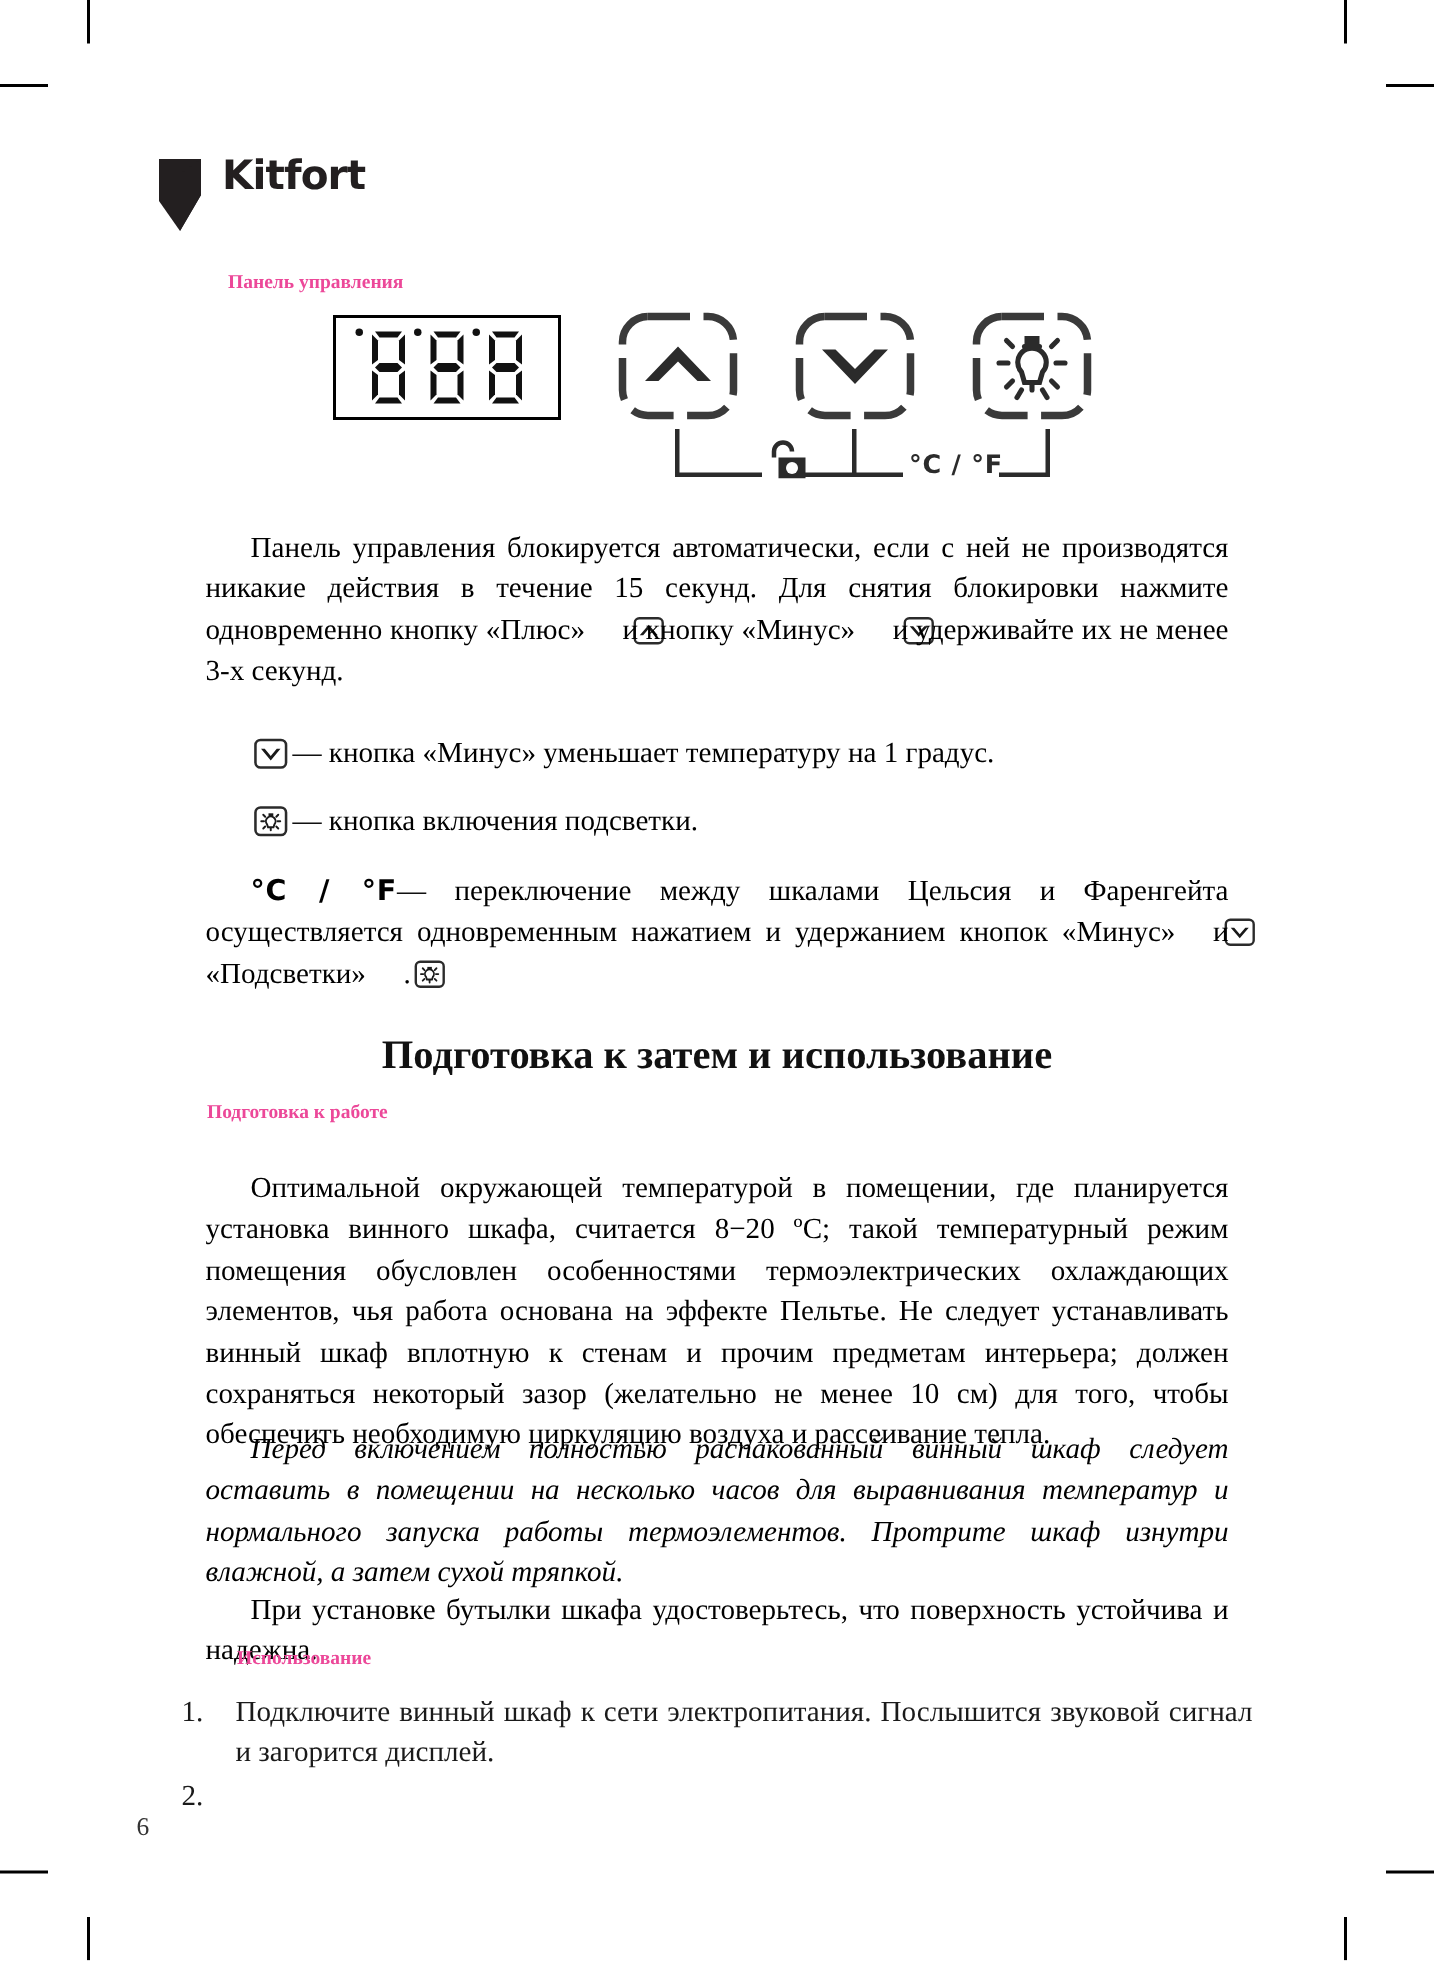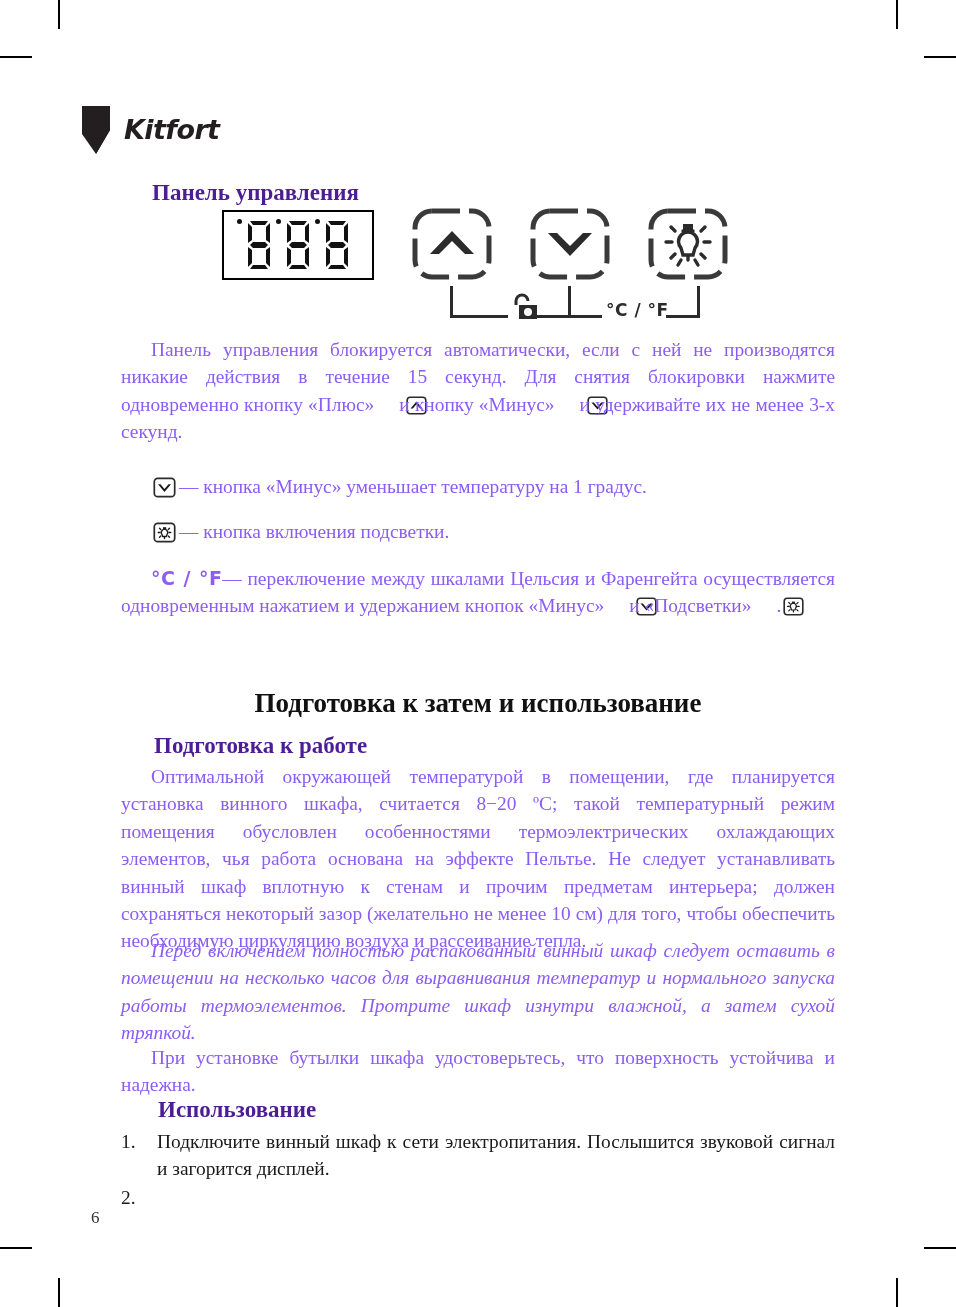--- a/index.html
+++ b/index.html
@@ -32,26 +32,25 @@
   .crop-tr-v { left: 896px; top: 0; }
   .crop-tr-h { left: 924px; top: 56px; }
   .crop-bl-v { left: 58px;  top: 1278px; }
   .crop-bl-h { left: 0;     top: 1247px; }
   .crop-br-v { left: 896px; top: 1278px; }
   .crop-br-h { left: 924px; top: 1247px; }
 
   
   #logo {
     position: absolute;
-    left: 80px;
+    left: 104px;
     top: 104px;
     display: flex;
-    align-items: center;
+    align-items: flex-start;
     gap: 6px;
-    font-style: italic;
   }
   .logo-mark {
     width: 38px;
     height: 52px;
     position: relative;
   }
   .logo-text {
     font-family: "DejaVu Sans", sans-serif;
     font-weight: bold;
     font-size: 27px;
@@ -60,37 +59,37 @@
     line-height: 1;
     padding-bottom: 2px;
   }
 
   
   .block { position: absolute; }
 
   .sub-heading {
     font-family: "Liberation Serif", serif;
     font-weight: bold;
-    font-size: 23px;
-    color: #4c1d95;
+    font-size: 13px;
+    color: #ec4899;
   }
   .section-title {
     font-family: "Liberation Serif", serif;
     font-weight: bold;
     font-size: 27px;
     text-align: center;
     color: #111;
   }
   p.body {
-    margin: 0;
+    margin: 16px;
     font-size: 19.4px;
     line-height: 27.4px;
     text-align: justify;
     text-justify: inter-word;
-    color: #8b5cf6;
+    color: #000000;
   }
   p.body.indent { text-indent: 30px; }
 
   
   #panel {
     position: absolute;
     left: 222px;
     top: 208px;
     width: 520px;
     height: 115px;
@@ -369,21 +368,21 @@
               <path d="M7 6.7 L5.8 5.5"></path>
               <path d="M13.8 6.7 L15 5.5"></path>
               <path d="M7 12.6 L5.8 13.8"></path>
               <path d="M13.8 12.6 L15 13.8"></path>
             </g>
           </svg></span><span>.</span></p>
   </div>
 
   <div class="block section-title" style="left:121px; top:688px; width:714px;">Подготовка к затем и использование</div>
 
-  <div class="block sub-heading" style="left:154px; top:733px;font-family:Liberation Serif, serif;">Подготовка к работе</div>
+  <div class="block sub-heading" style="left:138px; top:733px;font-family:Liberation Serif, serif;">Подготовка к работе</div>
 
   <div class="block" style="left:121px; top:763px; width:714px;">
     <p class="body indent">Оптимальной окружающей температурой в помещении, где планируется установка винного шкафа, считается 8−20 ºC; такой температурный режим помещения обусловлен особенностями термоэлектрических охлаждающих элементов, чья работа основана на эффекте Пельтье. Не следует устанавливать винный шкаф вплотную к стенам и прочим предметам интерьера; должен сохраняться некоторый зазор (желательно не менее 10 см) для того, чтобы обеспечить необходимую циркуляцию воздуха и рассеивание тепла.</p>
   </div>
 
   <div class="block" style="left:121px; top:937px; width:714px;font-style:italic;">
     <p class="body indent">Перед включением полностью распакованный винный шкаф следует оставить в помещении на несколько часов для выравнивания температур и нормального запуска работы термоэлементов. Протрите шкаф изнутри влажной, а затем сухой тряпкой.</p>
   </div>
 
   <div class="block" style="left:121px; top:1044px; width:714px;">

